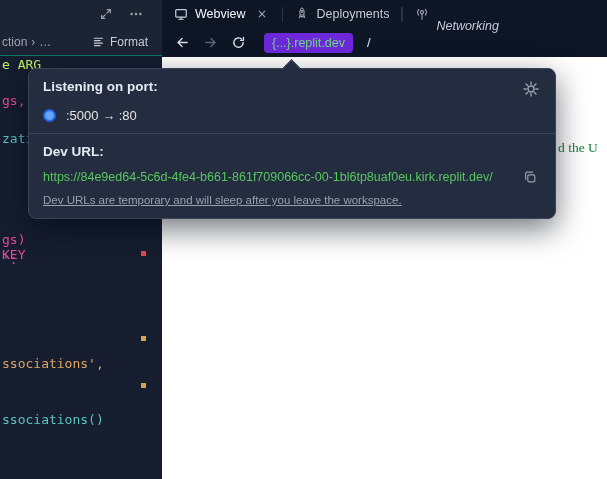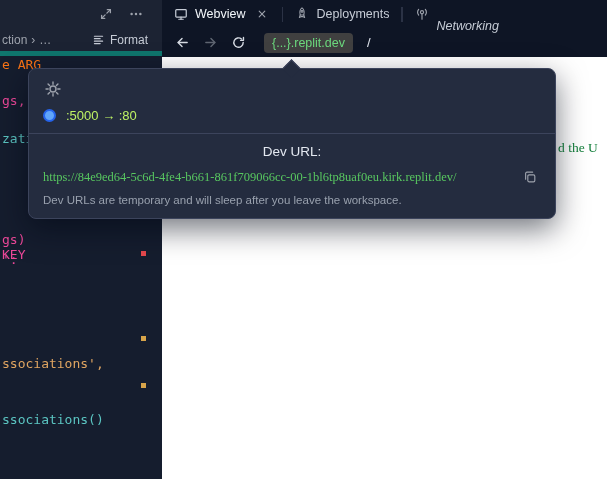--- a/index.html
+++ b/index.html
@@ -8,27 +8,27 @@
     position:relative; width:607px; height:479px; overflow:hidden;
     background:#0e1525; font-family:"Liberation Sans", sans-serif;
     -webkit-font-smoothing:antialiased;
   }
   svg { display:block; }
 
   
   .left-pane { position:absolute; left:0; top:0; width:162px; height:479px; background:#1c2333; }
   .lp-toolbar1 { height:28px; display:flex; align-items:center; justify-content:flex-end; gap:10px; padding:0 16px 0 8px; }
   .icon-btn { width:20px; height:20px; display:flex; align-items:center; justify-content:center; border-radius:4px; color:#9da2ac; cursor:pointer; }
-  .lp-toolbar2 { height:28px; display:flex; align-items:center; padding:0 8px 0 2px; border-bottom:5px solid #0f766e; }
+  .lp-toolbar2 { height:28px; display:flex; align-items:center; padding:0 8px 0 2px; border-bottom:1px solid #0f766e; }
   .breadcrumb { flex:1; display:flex; align-items:center; gap:4px; font-size:12px; color:#9da2ac; white-space:nowrap; overflow:hidden; }
   .format-btn { display:flex; align-items:center; gap:5px; color:#c6ccd6; font-size:12px; padding:3px 6px; border-radius:4px; cursor:pointer; }
   .editor { position:absolute; top:56px; left:0; right:0; bottom:0; background:#151d2e;
             font-family:"DejaVu Sans Mono", monospace; font-size:13px; overflow:hidden; }
   .frag { position:absolute; left:2px; white-space:pre; color:#ec4899; }
-  .f0 { top:1px;  color:#f97316; }
+  .f0 { top:1px;  color:#bef264; }
   .f1 { top:37px; }
   .f2 { top:75px; color:#5bc5c2; }
   .f3 { top:147px;margin-top:44px; }
   .f4 { top:176px; }
   .f5 { top:196px; }
   .f6 { top:300px; color:#e0a561; }
   .f7 { top:356px; color:#5bc5c2; }
   .marker { position:absolute; left:141px; width:5px; height:5px; }
   .m0 { top:195px; background:#e5484d; }
   .m1 { top:280px; background:#d7a44a; }
@@ -41,44 +41,44 @@
   .tab.active { color:#f3f7fb; }
   .tab .ticon { color:#9da2ac; }
   .tab.active .ticon { color:#c6ccd6; }
   .tab-sep { width:1px; height:15px; background:#2b3245; }
   .tab-close { margin-left:2px; color:#9da2ac; width:16px; height:16px; display:flex; align-items:center; justify-content:center; border-radius:3px; cursor:pointer; }
   .tab-label.italic { font-style:italic;margin-top:24px; }
 
   .navbar { height:29px; background:#0e1525; display:flex; align-items:center; padding:0 8px; gap:4px; }
   .nav-btn { width:24px; height:22px; display:flex; align-items:center; justify-content:center; border-radius:4px; color:#d6dbe3; cursor:pointer; }
   .nav-btn.disabled { color:#5f6672; }
-  .url-pill { margin-left:10px; background:#404040; border-radius:4px; padding:3px 8px; color:#6cd97e; font-size:12.5px; cursor:pointer; }
+  .url-pill { margin-left:10px; background:#6d28d9; border-radius:4px; padding:3px 8px; color:#6cd97e; font-size:12.5px; cursor:pointer; }
   .url-path { margin-left:10px; color:#e4e9f1; font-size:13px; }
 
   .webview { position:absolute; top:57px; left:0; right:0; bottom:0; background:#ffffff; overflow:hidden; }
   .webview-frag { position:absolute; left:396px; top:83px; font-family:"Liberation Serif", serif; font-size:13.5px; color:#15803d; white-space:nowrap; }
 
   
   .popup { position:absolute; left:28px; top:68px; width:528px; z-index:10;
            background:#242c3f; border:1px solid #3c445c; border-radius:8px;
            box-shadow:0 10px 30px rgba(2,8,20,.55); padding:10px 14px 12px; color:#e4e9f1; }
   .popup::before { content:""; position:absolute; top:-7px; left:256px; width:12px; height:12px;
                    background:#242c3f; border-left:1px solid #3c445c; border-top:1px solid #3c445c;
                    transform:rotate(45deg); }
   .popup-row1 { display:flex; align-items:flex-start; justify-content:space-between; }
   .popup-title { font-size:13.5px; font-weight:700; }
   .port-row { margin-top:9px; display:flex; align-items:center; gap:10px; cursor:pointer; }
   .port-dot { width:13px; height:13px; border-radius:50%; background:#60a5fa; border:2.5px solid #2563eb; }
-  .port-mapping { font-size:13px; color:#bef264; }
+  .port-mapping { font-size:13px; color:#e5e5e5; }
   .popup-divider { margin:10px -14px; border-top:1px solid #3c445c; }
-  .devurl-label { font-size:13.5px; font-weight:400;text-align:center; }
+  .devurl-label { font-size:13.5px; font-weight:700; }
   .devurl-row { margin-top:7px; display:flex; align-items:center; }
-  .devurl-link { flex:1; font-size:12.5px; color:#58c760; text-decoration:none; white-space:nowrap; overflow:hidden; cursor:pointer;font-family:Liberation Serif, serif; }
+  .devurl-link { flex:1; font-size:12.5px; color:#58c760; text-decoration:none; white-space:nowrap; overflow:hidden; cursor:pointer; }
   .copy-btn { width:22px; height:22px; display:flex; align-items:center; justify-content:center; color:#9da2ac; border-radius:4px; cursor:pointer; }
-  .popup-note { margin-top:6px; font-size:11.5px; color:#99a1ae; }
+  .popup-note { margin-top:6px; font-size:11.5px; color:#99a1ae;text-decoration:underline; }
 </style>
 </head>
 <body>
 
 <div class="app">
 
   <div class="left-pane">
     <div class="lp-toolbar1">
       <div class="icon-btn">
         <span>
@@ -208,20 +208,21 @@
       <span class="url-path">/</span>
     </div>
 
     <div class="webview">
       <div class="webview-frag">d the U</div>
     </div>
   </div>
 
   <div class="popup">
     <div class="popup-row1">
+      <div class="popup-title">Listening on port:</div>
       <div class="icon-btn">
         <span>
           <svg width="16" height="16" viewBox="0 0 16 16" fill="none" stroke="currentColor" stroke-width="1.4" stroke-linecap="round">
             <circle cx="8" cy="8" r="3"></circle>
             <path d="M8 1v2.2"></path>
               <path d="M8 12.8V15"></path>
               <path d="M1 8h2.2"></path>
               <path d="M12.8 8H15"></path>
             <path d="M3.05 3.05l1.55 1.55"></path>
               <path d="M11.4 11.4l1.55 1.55"></path>

